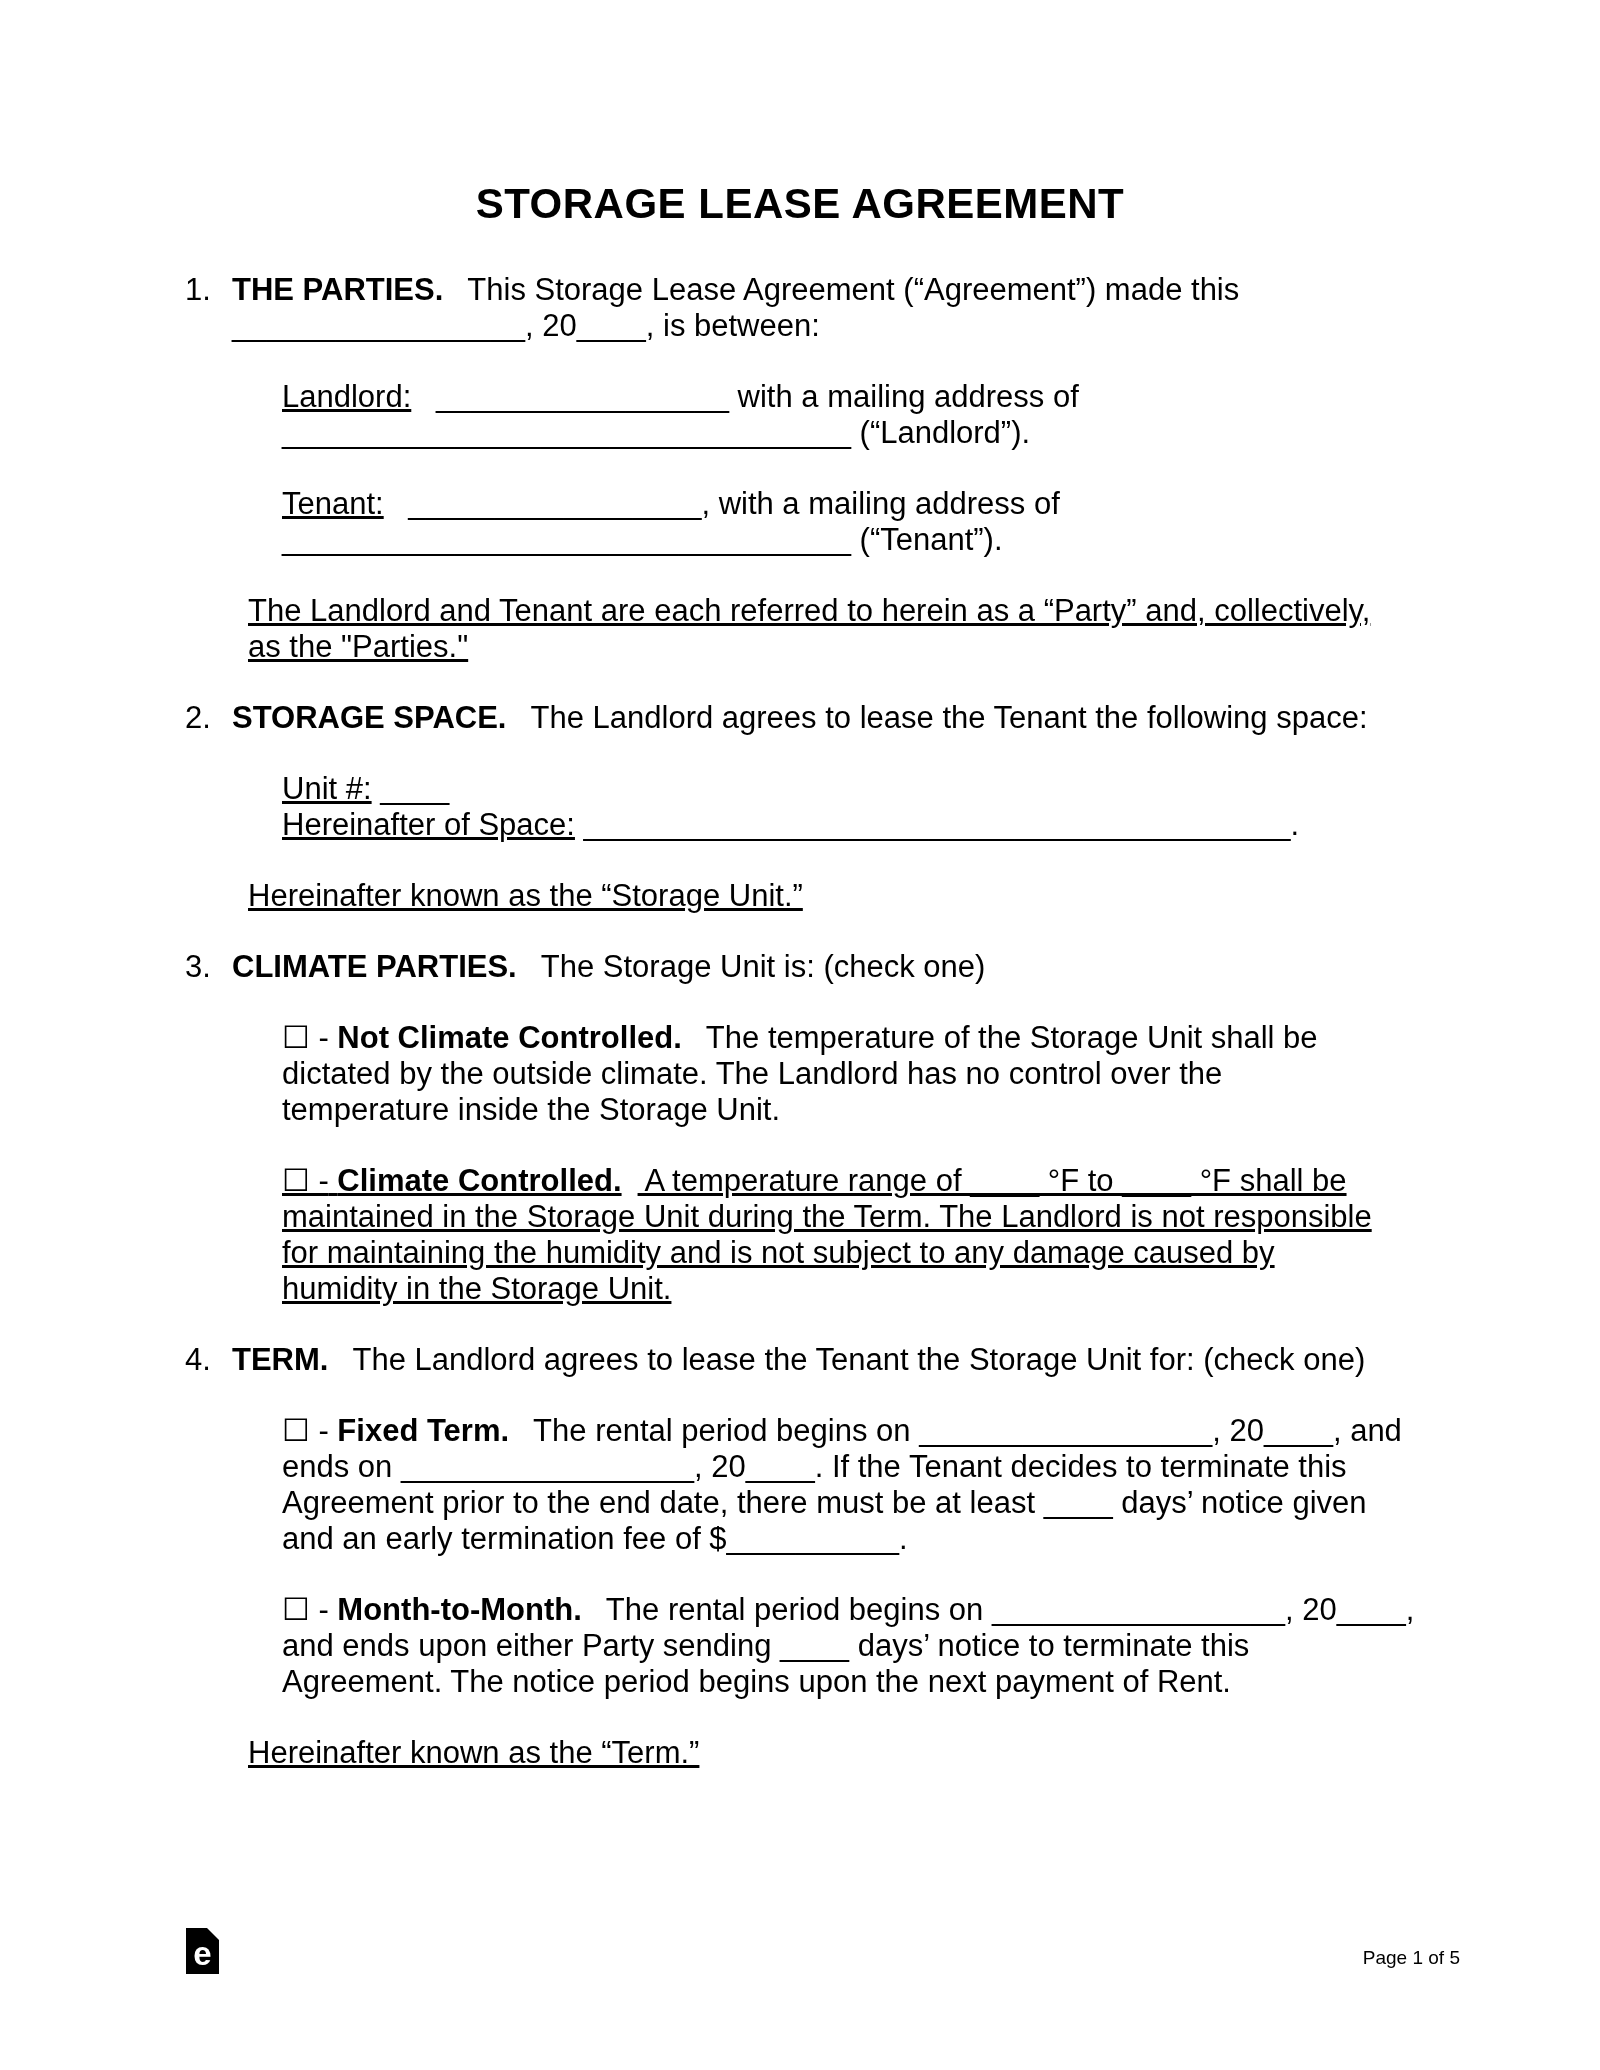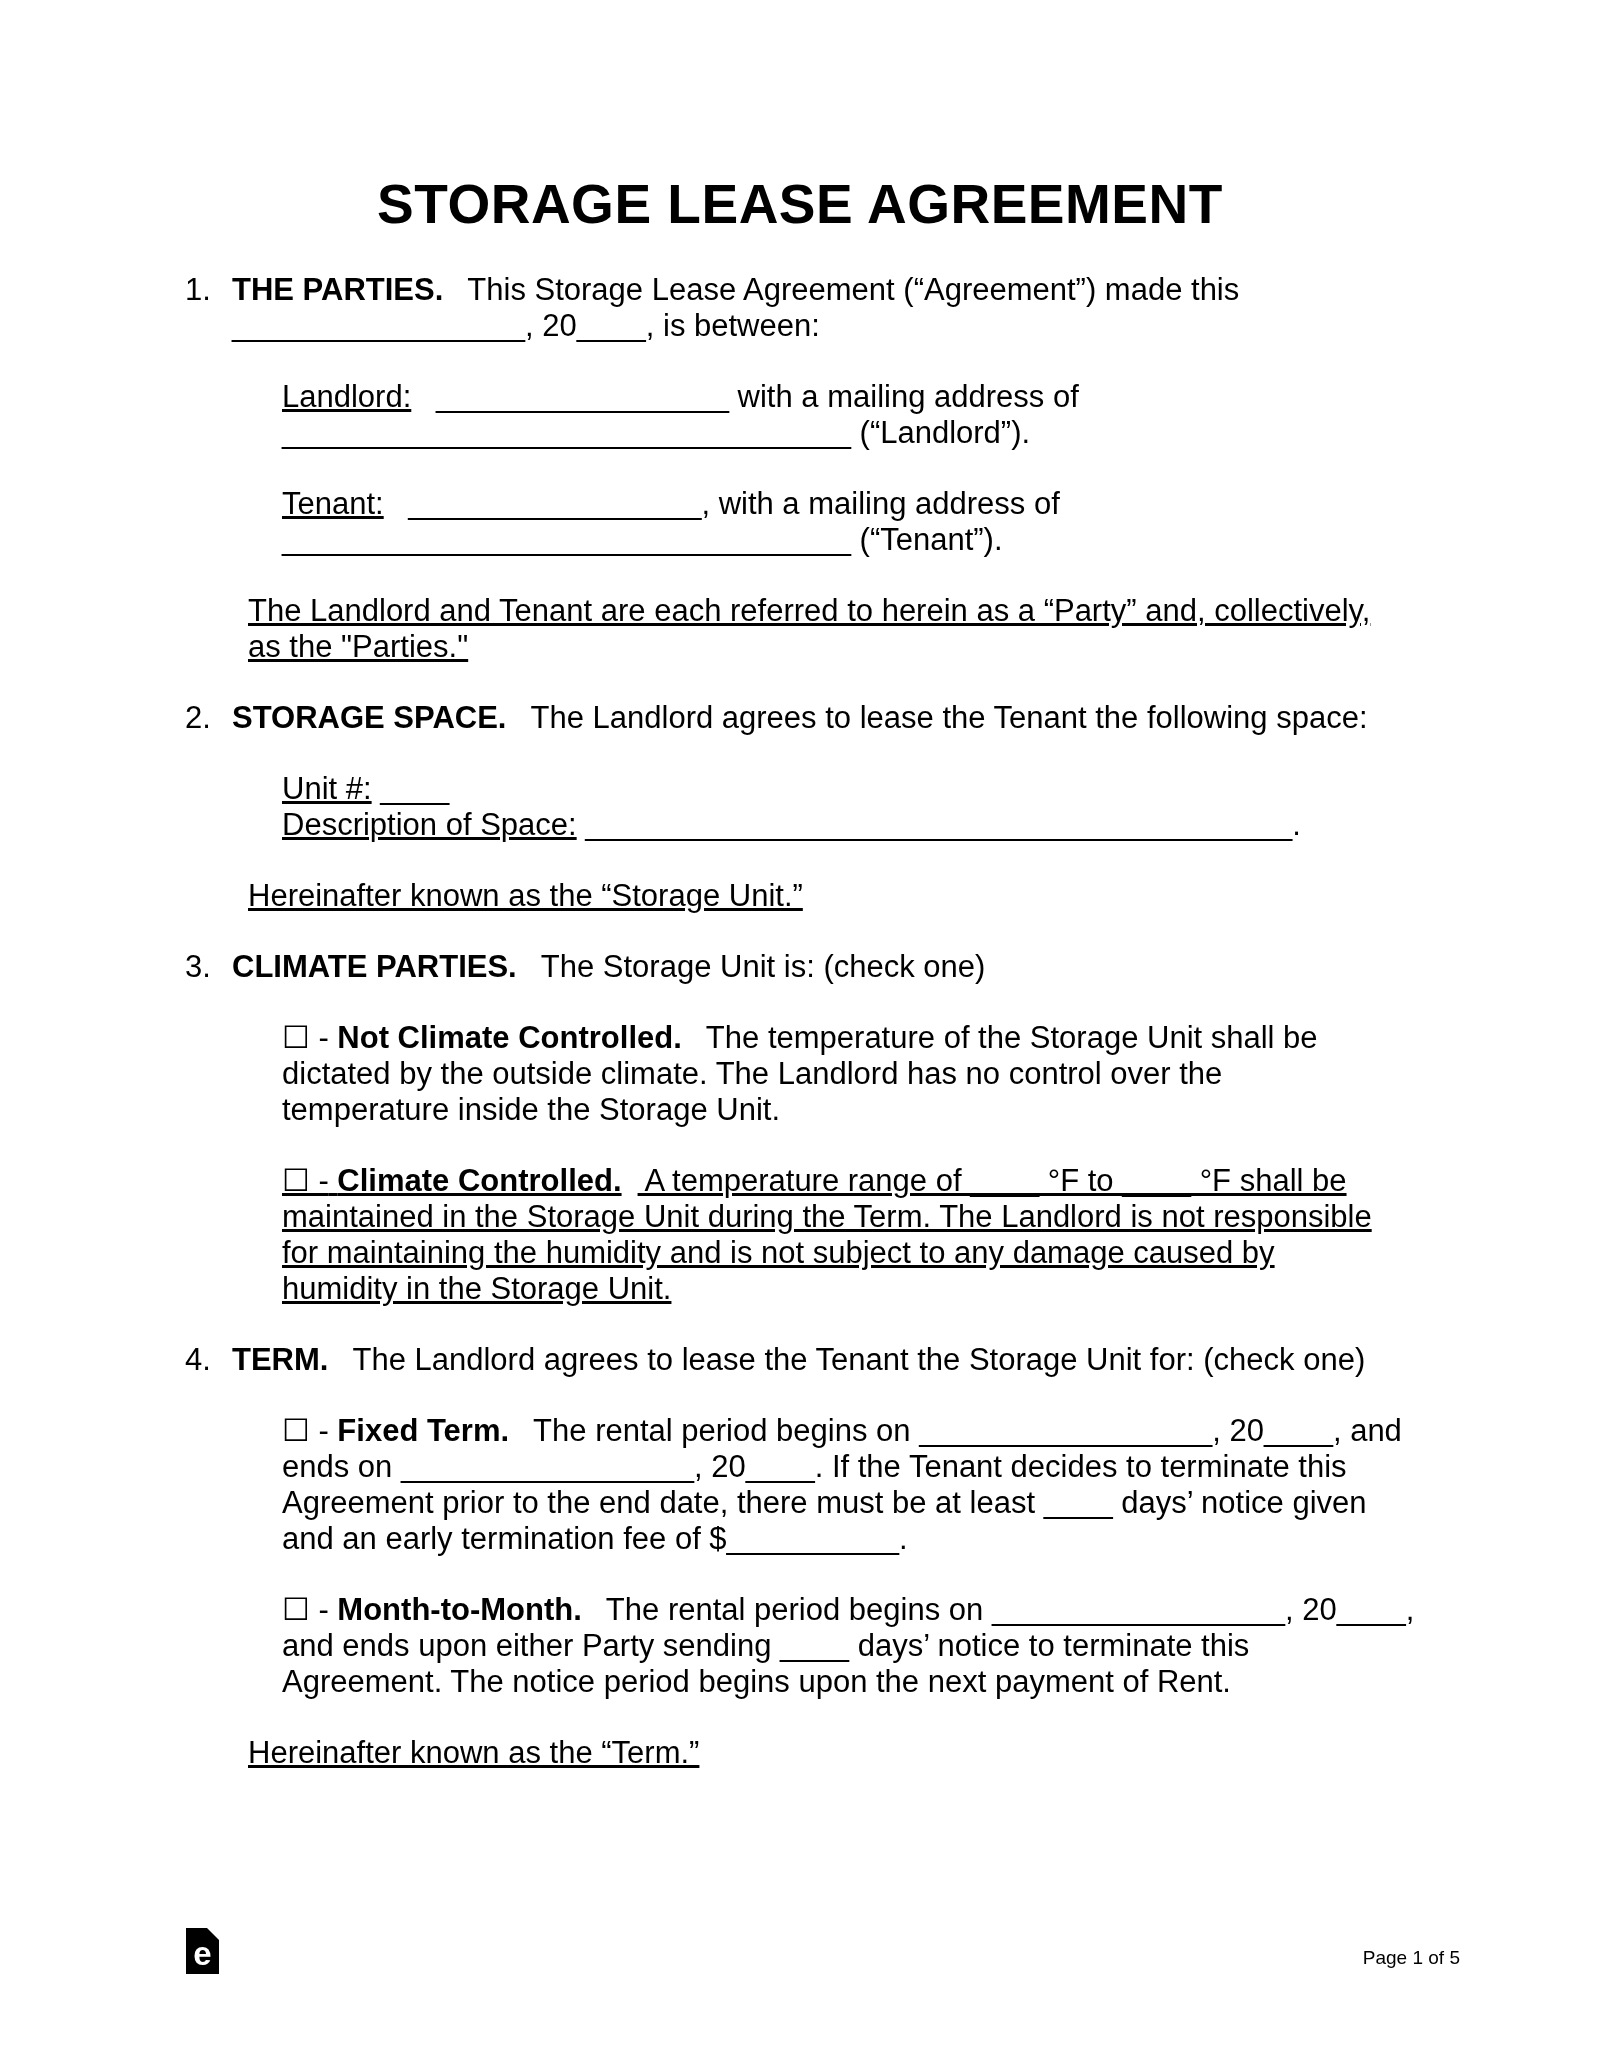--- a/index.html
+++ b/index.html
@@ -10,21 +10,21 @@
     background: #ffffff;
     color: #000000;
     font-family: "Liberation Sans", sans-serif;
     font-size: 31px;
     line-height: 36px;
     overflow: hidden;
   }
   .title-wrap { padding: 180px 141px 0 141px; }
   .doc-title {
     margin: 0 0 44px 0;
-    font-size: 55px;
+    font-size: 42px;
     line-height: 48px;
     font-weight: bold;
     text-align: center;
     letter-spacing: 0.5px;
   }
   .content { padding: 0 95px 0 141px; }
   .section { display: flex; margin: 0 0 35px 44px; }
   .sec-num { width: 47px; flex: none; }
   .sec-body { flex: 1; min-width: 0; }
   .para { margin: 0 0 35px 0; }
@@ -89,21 +89,21 @@
 as the "Parties."</p>
       </div>
     </div>
 
     <div class="section">
       <div class="sec-num" data-bind="sections.1.number">2.</div>
       <div class="sec-body">
         <p class="para"><span class="bold" data-bind="sections.1.heading">STORAGE SPACE.</span><span data-bind-lines="sections.1.lead_lines"> The Landlord agrees to lease the Tenant the following space:</span></p>
         <div class="para sub">
           <div><span class="ul" data-bind="sections.1.fields.1.label">Unit #:</span><span data-bind="sections.1.fields.1.rest"> ____</span></div>
-          <div><span class="ul" data-bind="sections.1.fields.2.label">Description of Space:</span><span data-bind="sections.1.fields.2.rest"> _________________________________________.</span></div>
+          <div><span class="ul" data-bind="sections.1.fields.2.label">Hereinafter of Space:</span><span data-bind="sections.1.fields.2.rest"> _________________________________________.</span></div>
         </div>
         <p class="para" data-bind-lines="sections.1.closing_lines">Hereinafter known as the “Storage Unit.”</p>
       </div>
     </div>
 
     <div class="section">
       <div class="sec-num" data-bind="sections.2.number">3.</div>
       <div class="sec-body">
         <p class="para"><span class="bold" data-bind="sections.2.heading">CLIMATE PARTIES.</span><span data-bind-lines="sections.2.lead_lines"> The Storage Unit is: (check one)</span></p>
         <p class="para sub"><span data-bind="sections.2.options.0.checkbox">☐ -</span> <span class="bold" data-bind="sections.2.options.0.bold">Not Climate Controlled.</span><span data-bind-lines="sections.2.options.0.rest_lines"> The temperature of the Storage Unit shall be

